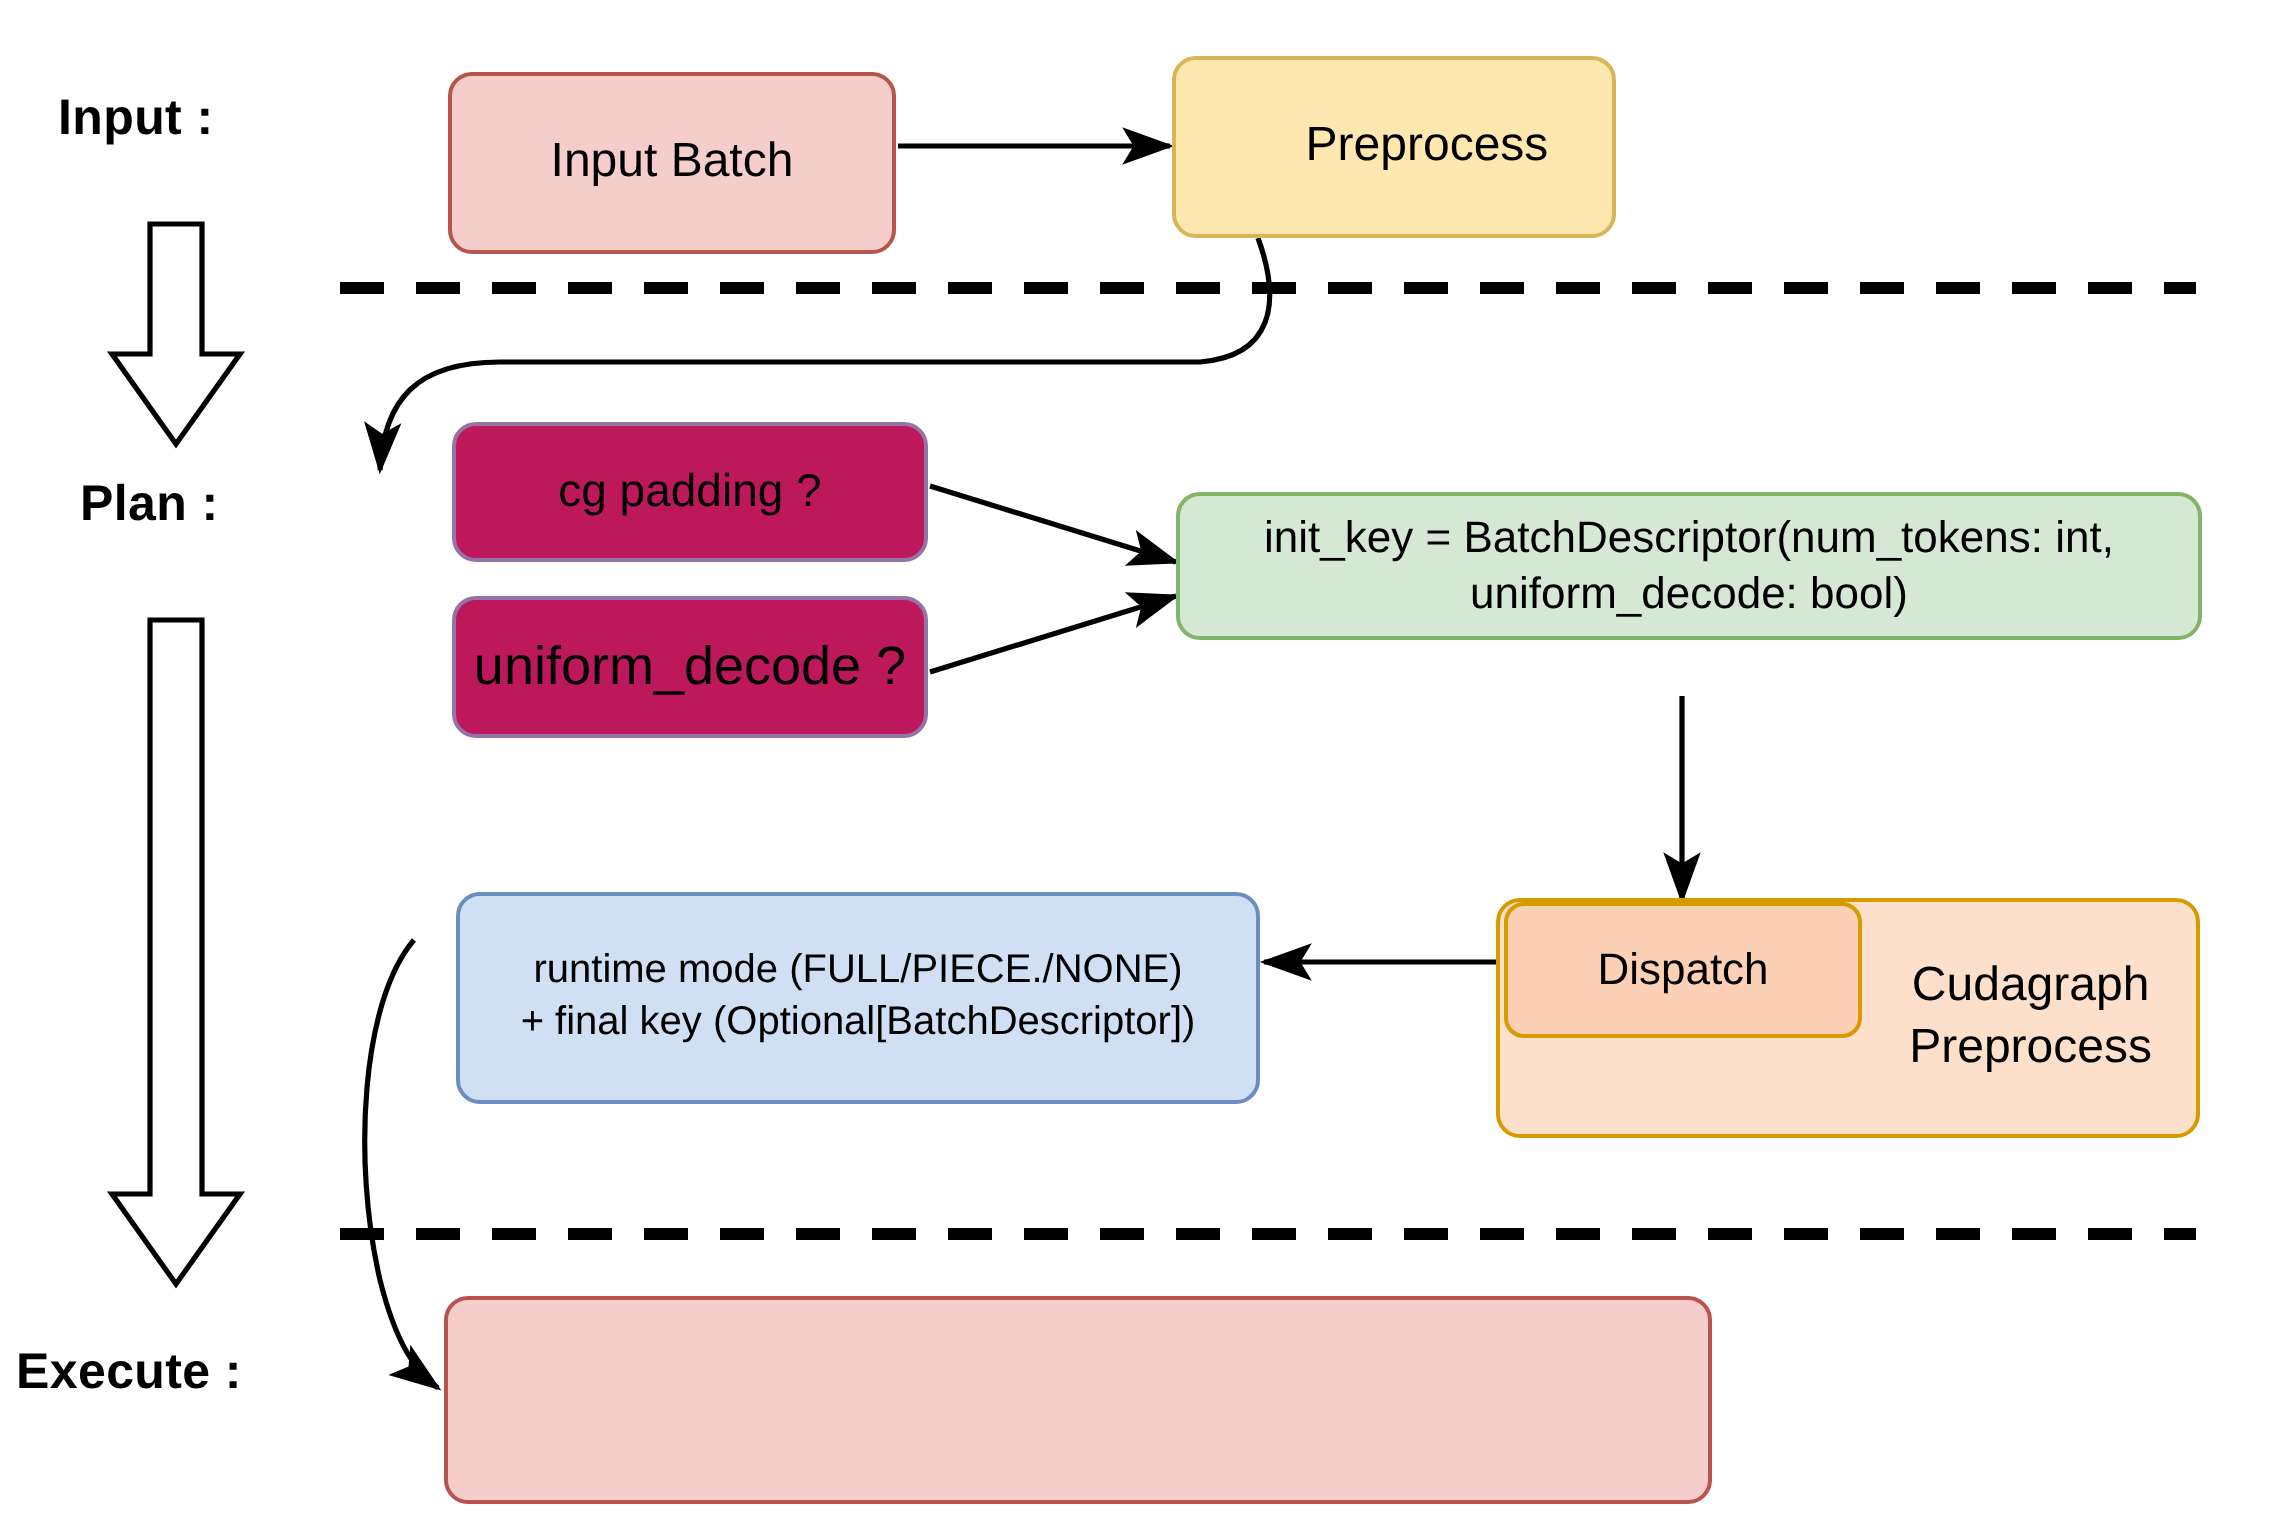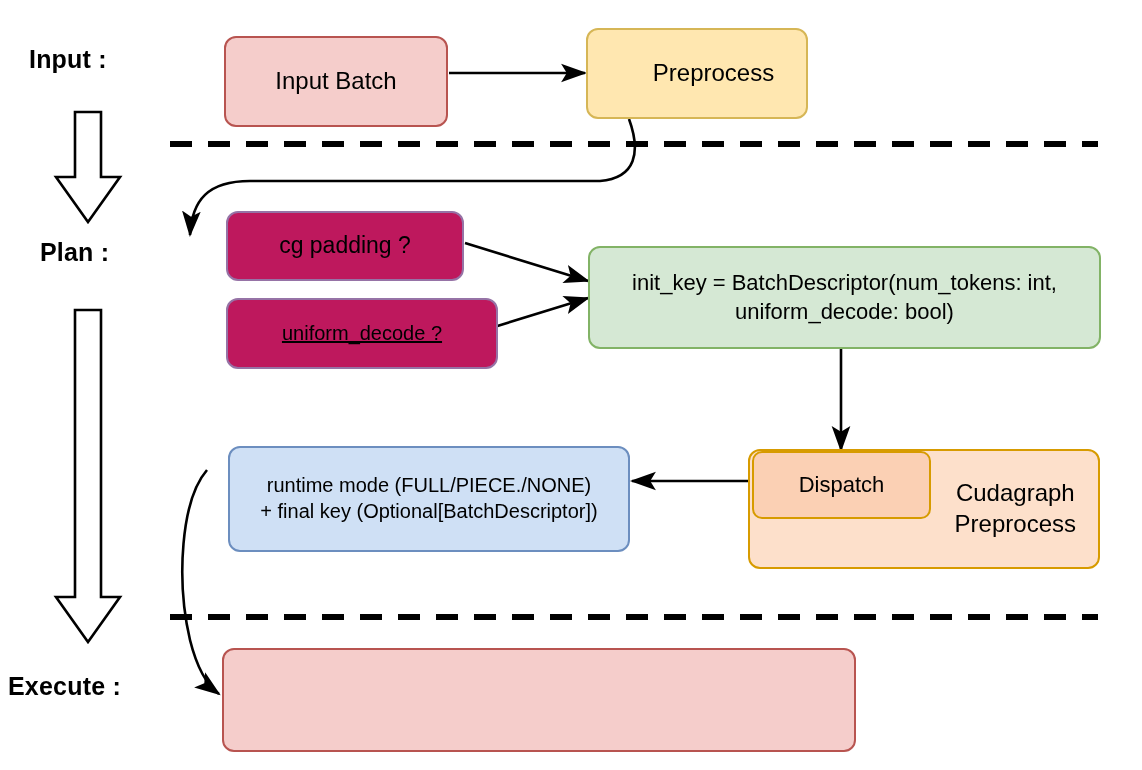--- a/index.html
+++ b/index.html
@@ -103,25 +103,25 @@
   </div>
 
   <div class="node n-yellow" style="left:586px; top:28px; width:222px; height:91px; font-size:24px;">
     <span class="txt">Preprocess</span>
   </div>
 
   <div class="node n-purple" style="left:226px; top:211px; width:238px; height:70px; font-size:23px;">
     <span class="txt">cg padding ?</span>
   </div>
 
-  <div class="node n-purple" style="left:226px; top:298px; width:272px; height:71px; font-size:20px;text-decoration:underline;">
+  <div class="node n-purple" style="left:226px; top:298px; width:238px; height:71px; font-size:27px;">
     <span class="txt">uniform_decode ?</span>
   </div>
 
-  <div class="node n-green" style="left:588px; top:246px; width:513px; height:103px; font-size:22px;">
+  <div class="node n-green" style="left:588px; top:246px; width:513px; height:74px; font-size:22px;">
     <span class="txt">
       <span>init_key = BatchDescriptor(num_tokens: int,</span><br>
       <span>uniform_decode: bool)</span>
     </span>
   </div>
 
   <div class="node n-orange-light" style="left:748px; top:449px; width:352px; height:120px; font-size:24px; justify-content:flex-end;">
     <span class="txt" style="width:auto; padding-right:22px;">
       <span>Cudagraph</span><br>
       <span>Preprocess</span>

